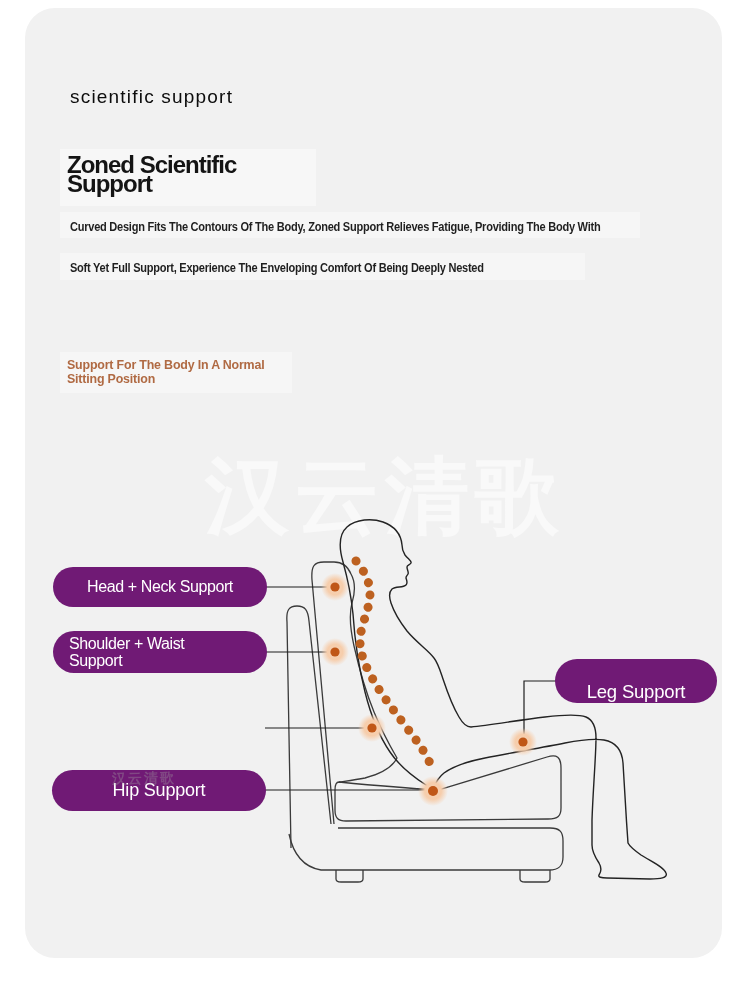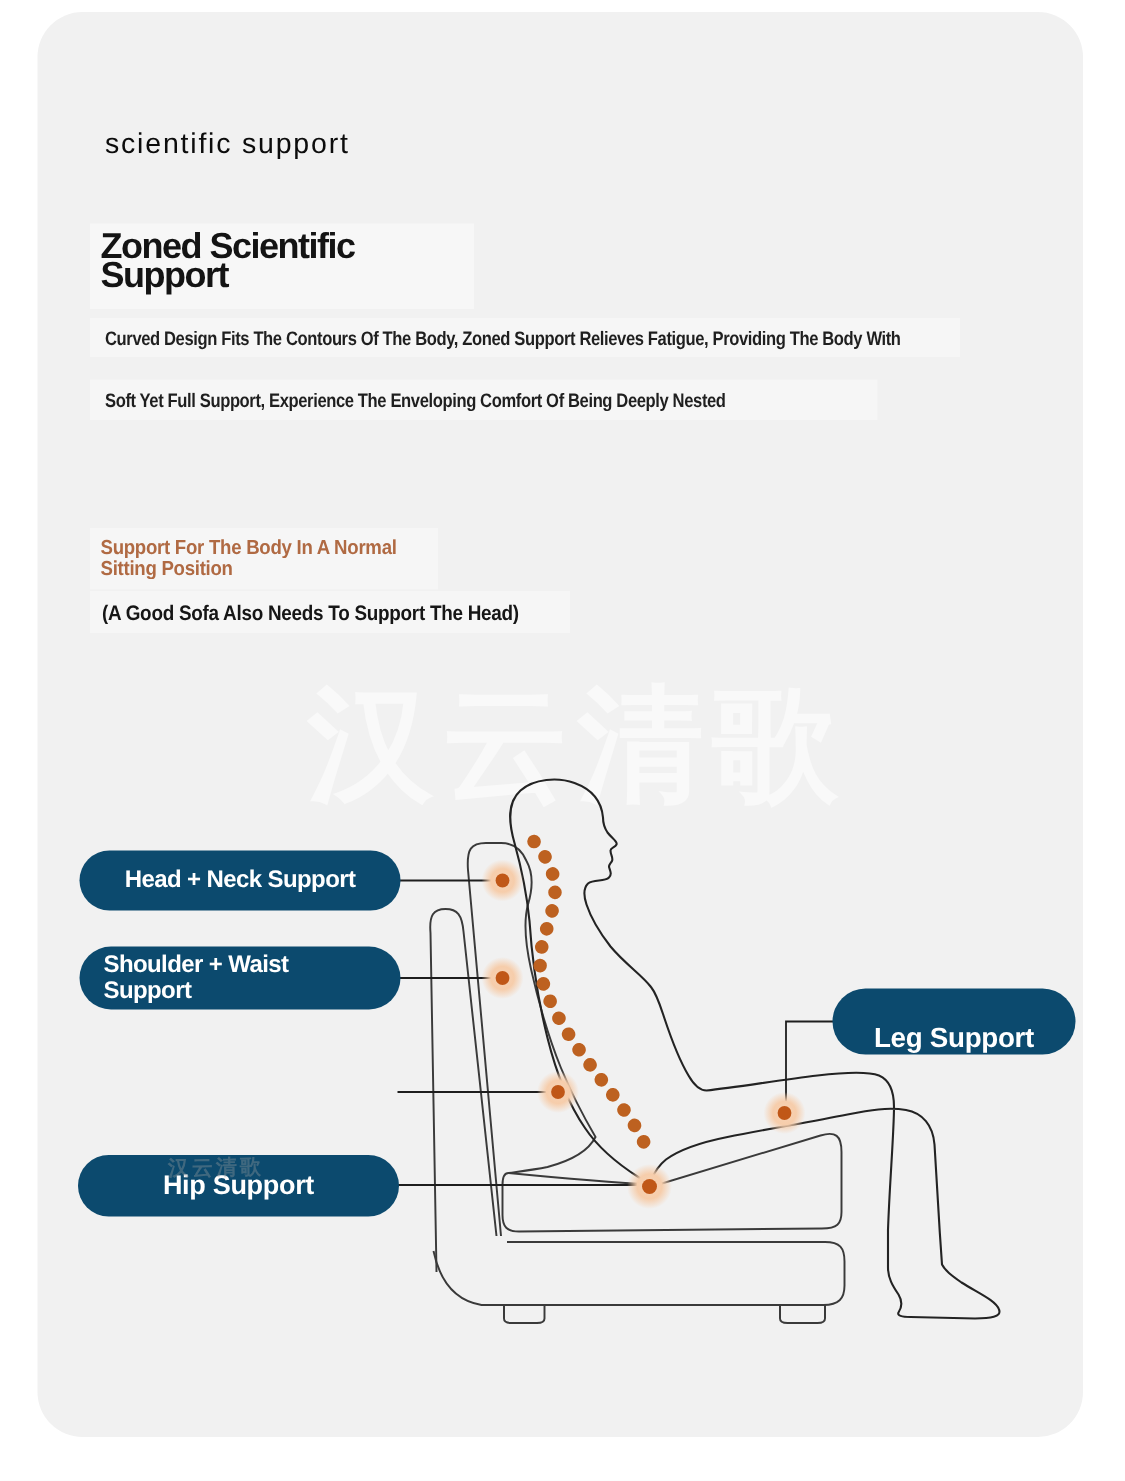--- a/index.html
+++ b/index.html
@@ -28,22 +28,22 @@
   #note-box .n{font-size:14px;font-weight:700;letter-spacing:-0.2px;color:#161616;white-space:nowrap;
                transform:scaleX(0.9);transform-origin:left top;display:inline-block;}
 
   #watermark{left:205px;top:440px;width:360px;font-size:84px;font-weight:700;letter-spacing:6px;
              color:rgba(255,255,255,0.55);white-space:nowrap;}
   #watermark-small{left:112px;top:770px;font-size:14px;font-weight:700;letter-spacing:2px;
              color:rgba(160,160,160,0.35);white-space:nowrap;transform:rotate(-1deg);}
 
   svg#diagram{position:absolute;left:0;top:0;width:750px;height:987px;}
 
-  .pill{position:absolute;background:#0c4a6e;border-radius:22px;color:#ffffff;display:flex;
-        align-items:center;justify-content:center;font-weight:700;}
+  .pill{position:absolute;background:#701a75;border-radius:22px;color:#ffffff;display:flex;
+        align-items:center;justify-content:center;font-weight:400;}
   #pill-head-neck{left:53px;top:567px;width:214px;height:40px;font-size:16px;letter-spacing:-0.4px;}
   #pill-shoulder-back{left:53px;top:631px;width:214px;height:42px;justify-content:flex-start;
         padding-left:16px;font-size:16px;line-height:17px;letter-spacing:-0.4px;flex-direction:column;
         align-items:flex-start;justify-content:center;}
   #pill-waist{left:52px;top:707px;width:215px;height:41px;font-size:15.5px;letter-spacing:-0.2px;}
   #pill-hip{left:52px;top:770px;width:214px;height:41px;font-size:18px;letter-spacing:-0.2px;}
   #pill-leg{left:555px;top:659px;width:162px;height:44px;font-size:18.5px;letter-spacing:-0.2px;align-items:flex-end;}
 </style>
 </head>
 <body>
@@ -61,23 +61,20 @@
   <div class="abs body-band" id="body-line1">
     <span class="body-text">Curved Design Fits The Contours Of The Body, Zoned Support Relieves Fatigue, Providing The Body With</span>
   </div>
   <div class="abs" id="highlight-box">
     <div class="h">Support For The Body In A Normal</div>
     <div class="h">Sitting Position</div>
   </div>
 
   <div class="abs body-band" id="body-line2">
     <span class="body-text">Soft Yet Full Support, Experience The Enveloping Comfort Of Being Deeply Nested</span>
-  </div>
-  <div class="abs" id="note-box">
-    <span class="n">(A Good Sofa Also Needs To Support The Head)</span>
   </div>
 
   <div class="abs" id="watermark">汉云清歌</div>
 
   <svg id="diagram" viewBox="0 0 750 987">
     <defs>
       <radialGradient id="halo">
         <stop offset="0%" stop-color="#f7d3b6"></stop>
         <stop offset="55%" stop-color="#f6cdab"></stop>
         <stop offset="100%" stop-color="#f6cdab" stop-opacity="0"></stop>

